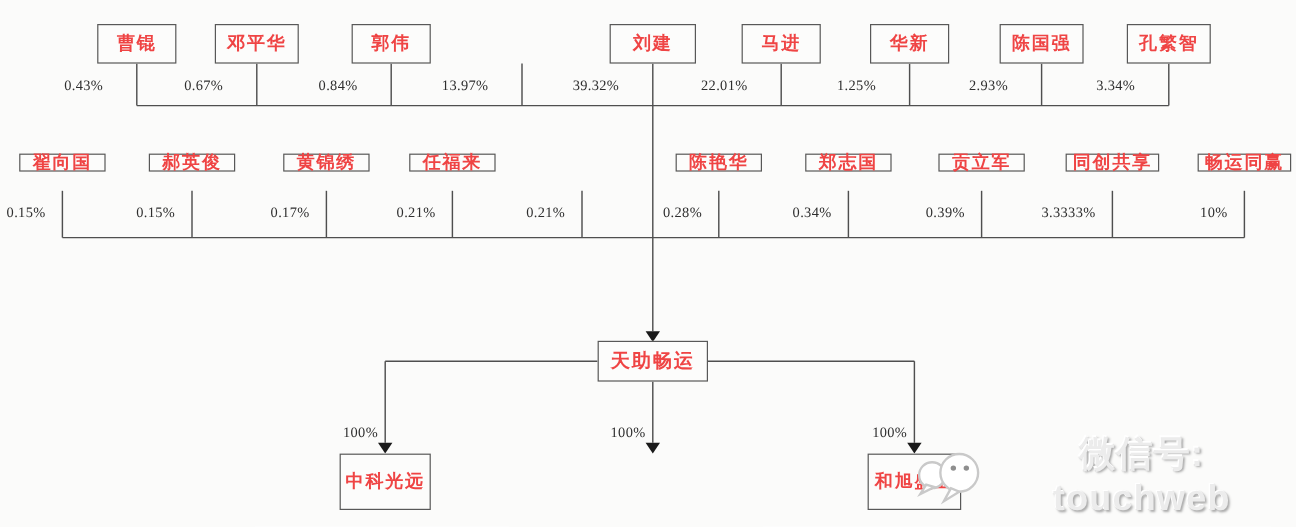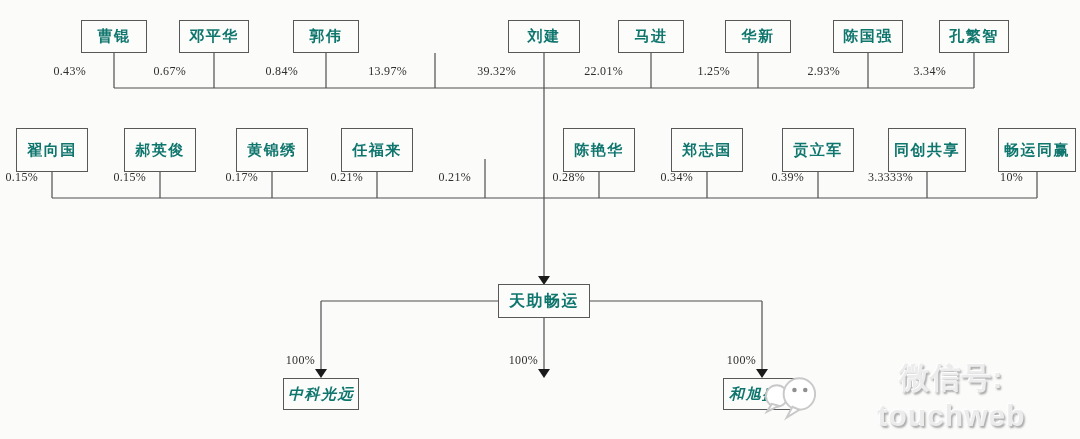--- a/index.html
+++ b/index.html
@@ -6,26 +6,26 @@
   .stage{
     position:relative;width:1080px;height:439px;overflow:hidden;
     background:#fbfbfa;
     font-family:"Liberation Serif", serif;
   }
   .wires{position:absolute;left:0;top:0;width:1080px;height:439px;}
   .node{
     position:absolute;box-sizing:border-box;height:33px;
     border:1.2px solid #585858;background:#fcfcfb;
     display:flex;align-items:center;justify-content:center;
-    font-size:15px;font-weight:600;color:#0f766e;letter-spacing:1.5px;
+    font-size:15px;font-weight:600;color:#ef4444;letter-spacing:1.5px;
     white-space:nowrap;
   }
-  .r2{height:44px;}
+  .r2{height:15px;}
   .company{height:34px;font-size:16px;}
-  .sub{height:32px;font-style:italic;}
+  .sub{height:47px;}
   .pct{
     position:absolute;transform:translateX(-100%);
     font-size:12px;color:#2e2e2e;white-space:nowrap;letter-spacing:0.3px;text-align:center;
   }
   .watermark{
     position:absolute;left:762px;top:358px;
     display:flex;align-items:center;gap:0;text-align:center;
   }
   .wm-text{
     font-family:"Liberation Sans", sans-serif;

